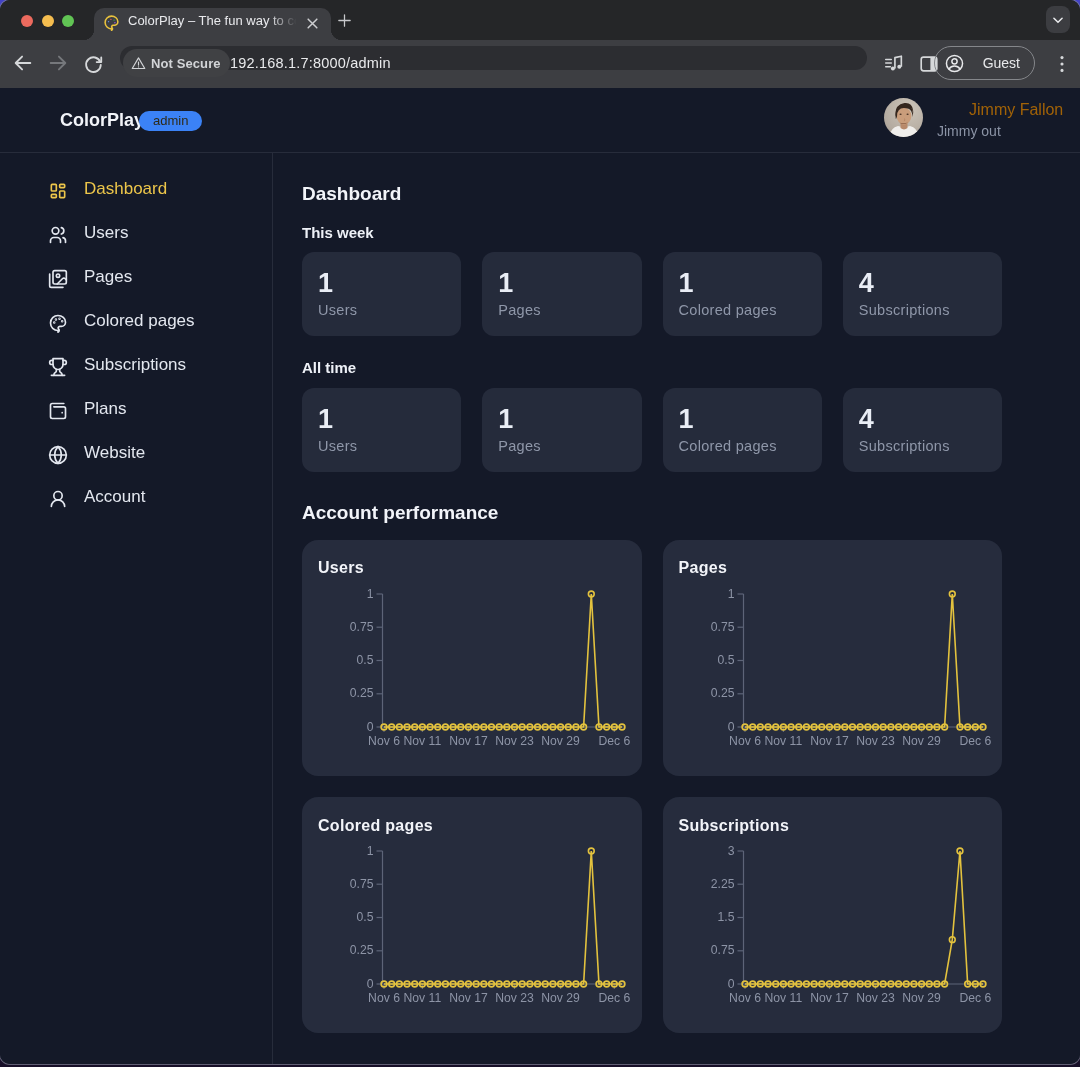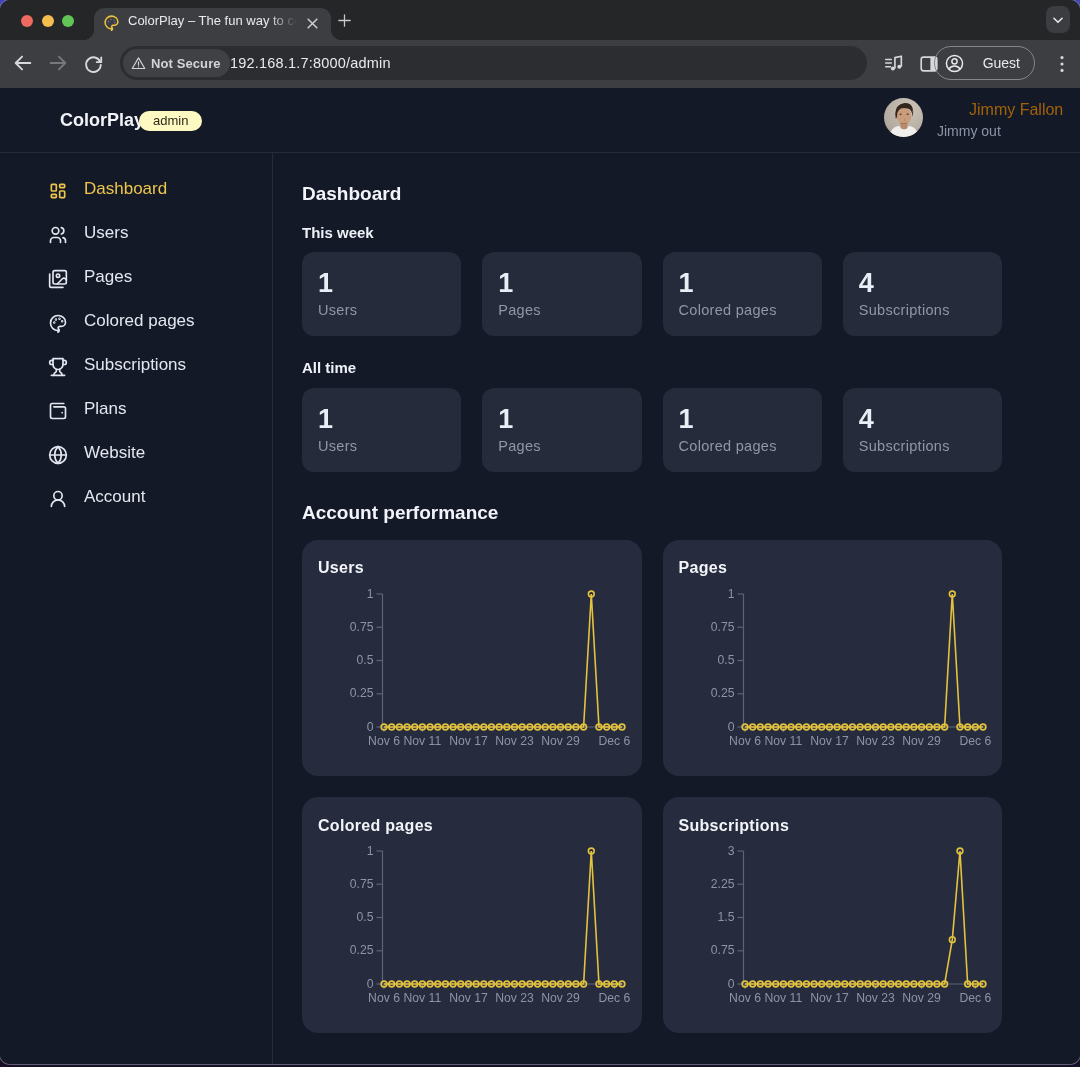--- a/index.html
+++ b/index.html
@@ -18,33 +18,33 @@
   .tab:before { left:-10px; -webkit-mask:radial-gradient(circle 10px at 0 0, transparent 98%, #000); mask:radial-gradient(circle 10px at 0 0, transparent 98%, #000);}
   .tab:after  { right:-10px; -webkit-mask:radial-gradient(circle 10px at 10px 0, transparent 98%, #000); mask:radial-gradient(circle 10px at 10px 0, transparent 98%, #000);}
   .tabtitle { position:absolute; left:34px; top:5px; width:172px; font-size:13px; color:#e9eaed;
               white-space:nowrap; overflow:hidden;
               -webkit-mask:linear-gradient(90deg,#000 82%,transparent 98%); mask:linear-gradient(90deg,#000 82%,transparent 98%); }
   .tabclose { position:absolute; right:12px; top:9px; color:#cdced1; font-size:14px; }
   .newtab { position:absolute; left:336px; top:12px; width:17px; height:17px; color:#c8c9cc; }
   .chevbtn { position:absolute; right:10px; top:6px; width:24px; height:27px; background:#3c3d41; border-radius:8px; }
   .toolbar { position:absolute; left:0; top:40px; width:100%; height:48px; background:#3d3e42; }
   .navic { position:absolute; top:12px; width:22px; height:22px; }
-  .omni { position:absolute; left:120px; top:6px; width:747px; height:34px; border-radius:17px; background:#2c2d31; }
+  .omni { position:absolute; left:120px; top:6px; width:747px; height:24px; border-radius:17px; background:#2c2d31; }
   .chip { position:absolute; left:3px; top:3px; height:28px; border-radius:14px; background:#404144;
           display:flex; align-items:center; padding:0 9px 0 8px; gap:5px; }
   .chip span { font-size:13px; color:#d2d4d7; font-weight:700; letter-spacing:.1px;}
   .urltext { position:absolute; left:110px; top:0; height:34px; line-height:34px; font-size:14.5px; color:#e8e9eb; letter-spacing:.2px; }
   .guest { position:absolute; right:45px; top:6px; height:34px; border-radius:17px; border:1px solid #85878b;
            display:flex; align-items:center; padding:0 14px 0 9px; gap:18px; color:#e8e9eb; font-size:14px; }
   
   .app { position:absolute; left:0; top:88px; width:1080px; height:976px; background:#141928; color:#e9edf5; }
   .apphead { position:absolute; left:0; top:0; width:100%; height:65px; border-bottom:1px solid #272c3b; }
   .brand { position:absolute; left:60px; top:0; height:65px; line-height:65px; font-size:18px; font-weight:700; color:#f2f4f9; }
   .adminpill { position:absolute; left:139px; top:22.5px; height:20px; line-height:20px; padding:0 14px; border-radius:10px;
-               background:#fef9c3; color:#2e2a17; font-size:13px; }
+               background:#3b82f6; color:#2e2a17; font-size:13px; }
   .avatar { position:absolute; left:884px; top:10px; width:39px; height:39px; border-radius:50%; overflow:hidden; }
   .uname { position:absolute; left:937px; top:13px; font-size:16px; color:#a16207;margin-left:32px; }
   .signout { position:absolute; left:937px; top:35px; font-size:14px; color:#8b93a5; }
   .sidebar { position:absolute; left:0; top:65px; width:273px; height:911px; border-right:1px solid #272c3b; }
   .mi { position:absolute; left:0; width:273px; height:44px; }
   .mi svg { position:absolute; left:48px; top:12px; }
   .mi .lbl { position:absolute; left:84px; top:10px; font-size:17px; color:#e3e7ef; }
   .mi.active .lbl { color:#edc64a; }
   .main { position:absolute; left:273px; top:65px; width:807px; height:911px; }
   .h1 { position:absolute; left:29px; font-size:19px; font-weight:700; color:#f2f4f9; }

